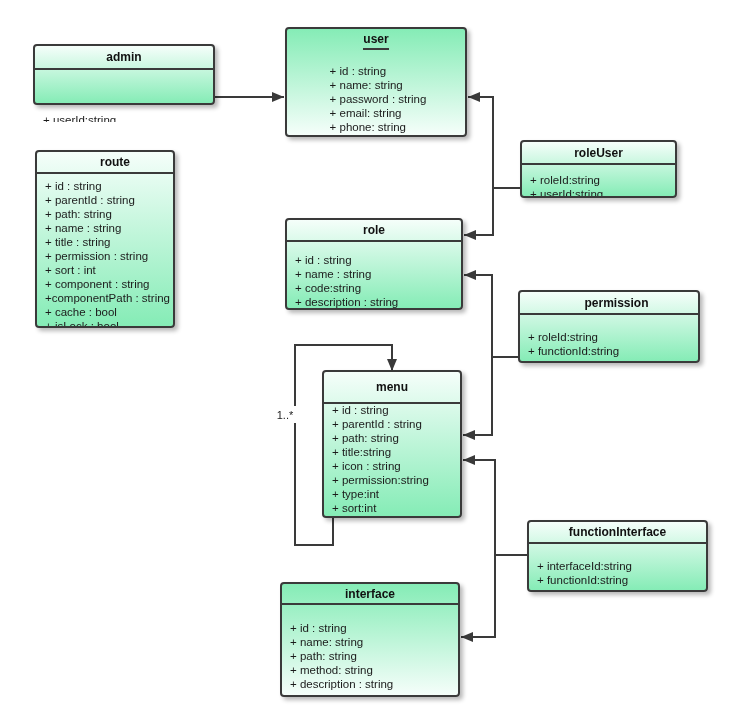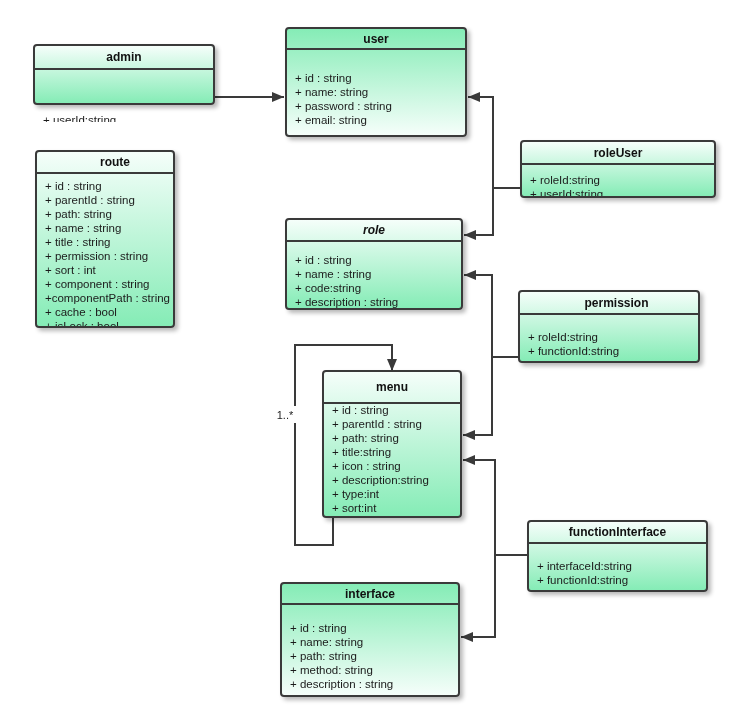--- a/index.html
+++ b/index.html
@@ -72,54 +72,55 @@
       <rect x="272" y="406" width="26" height="17" fill="#ffffff"></rect>
       <text x="285" y="419" text-anchor="middle" font-size="11" fill="#222222" font-family="&quot;Liberation Sans&quot;, sans-serif">1..*</text>
     </svg>
   <div id="entity-layer">
       <div class="entity" style="left: 33px; top: 44px; width: 182px; height: 61px; background: linear-gradient(rgb(245, 254, 250), rgb(133, 236, 182)); gap: 36px;">
         <div class="entity-title" style="height: 24px;">admin</div>
         <div class="entity-body">
           <div class="attr">+ userId:string</div>
         </div>
       </div>
-      <div class="entity" style="left: 285px; top: 27px; width: 182px; height: 110px; background: linear-gradient(rgb(133, 236, 182), rgb(245, 254, 250));">
+      <div class="entity" style="left: 285px; top: 27px; width: 182px; height: 110px; background: linear-gradient(rgb(133, 236, 182), rgb(245, 254, 250)); align-items: center;">
         <div class="entity-title" style="height: 21px;">user</div>
         <div class="entity-body">
           <div class="attr">+ id : string</div>
           <div class="attr">+ name: string</div>
           <div class="attr">+ password : string</div>
           <div class="attr">+ email: string</div>
+          <div class="attr">+ phone: string</div>
         </div>
       </div>
       <div class="entity" style="left: 35px; top: 150px; width: 140px; height: 178px; background: linear-gradient(rgb(245, 254, 250), rgb(133, 236, 182));">
         <div class="entity-title" style="height: 22px; padding-left: 20px;">route</div>
         <div class="entity-body">
           <div class="attr">+ id : string</div>
           <div class="attr">+ parentId : string</div>
           <div class="attr">+ path: string</div>
           <div class="attr">+ name : string</div>
           <div class="attr">+ title : string</div>
           <div class="attr">+ permission : string</div>
           <div class="attr">+ sort : int</div>
           <div class="attr">+ component : string</div>
           <div class="attr">+componentPath : string</div>
           <div class="attr">+ cache : bool</div>
           <div class="attr">+ isLock : bool</div>
         </div>
       </div>
-      <div class="entity" style="left: 520px; top: 140px; width: 196px; height: 58px; background: linear-gradient(rgb(245, 254, 250), rgb(133, 236, 182));">
+      <div class="entity" style="left: 520px; top: 140px; width: 157px; height: 58px; background: linear-gradient(rgb(245, 254, 250), rgb(133, 236, 182));">
         <div class="entity-title" style="height: 23px;">roleUser</div>
         <div class="entity-body">
           <div class="attr">+ roleId:string</div>
           <div class="attr">+ userId:string</div>
         </div>
       </div>
       <div class="entity" style="left: 285px; top: 218px; width: 178px; height: 92px; background: linear-gradient(rgb(245, 254, 250), rgb(133, 236, 182));">
-        <div class="entity-title" style="height: 22px; font-style: italic;">role</div>
+        <div class="entity-title" style="height: 22px;">role</div>
         <div class="entity-body">
           <div class="attr">+ id : string</div>
           <div class="attr">+ name : string</div>
           <div class="attr">+ code:string</div>
           <div class="attr">+ description : string</div>
         </div>
       </div>
       <div class="entity" style="left: 518px; top: 290px; width: 182px; height: 73px; background: linear-gradient(rgb(245, 254, 250), rgb(133, 236, 182));">
         <div class="entity-title" style="height: 23px; padding-left: 15px;">permission</div>
         <div class="entity-body">
@@ -128,21 +129,21 @@
         </div>
       </div>
       <div class="entity" style="left: 322px; top: 370px; width: 140px; height: 148px; background: linear-gradient(rgb(245, 254, 250), rgb(133, 236, 182));">
         <div class="entity-title" style="height: 32px;">menu</div>
         <div class="entity-body">
           <div class="attr">+ id : string</div>
           <div class="attr">+ parentId : string</div>
           <div class="attr">+ path: string</div>
           <div class="attr">+ title:string</div>
           <div class="attr">+ icon : string</div>
-          <div class="attr">+ description:string</div>
+          <div class="attr">+ permission:string</div>
           <div class="attr">+ type:int</div>
           <div class="attr">+ sort:int</div>
           <div class="attr">+ isLock:bool</div>
         </div>
       </div>
       <div class="entity" style="left: 527px; top: 520px; width: 181px; height: 72px; background: linear-gradient(rgb(245, 254, 250), rgb(133, 236, 182));">
         <div class="entity-title" style="height: 22px;">functionInterface</div>
         <div class="entity-body">
           <div class="attr">+ interfaceId:string</div>
           <div class="attr">+ functionId:string</div>

